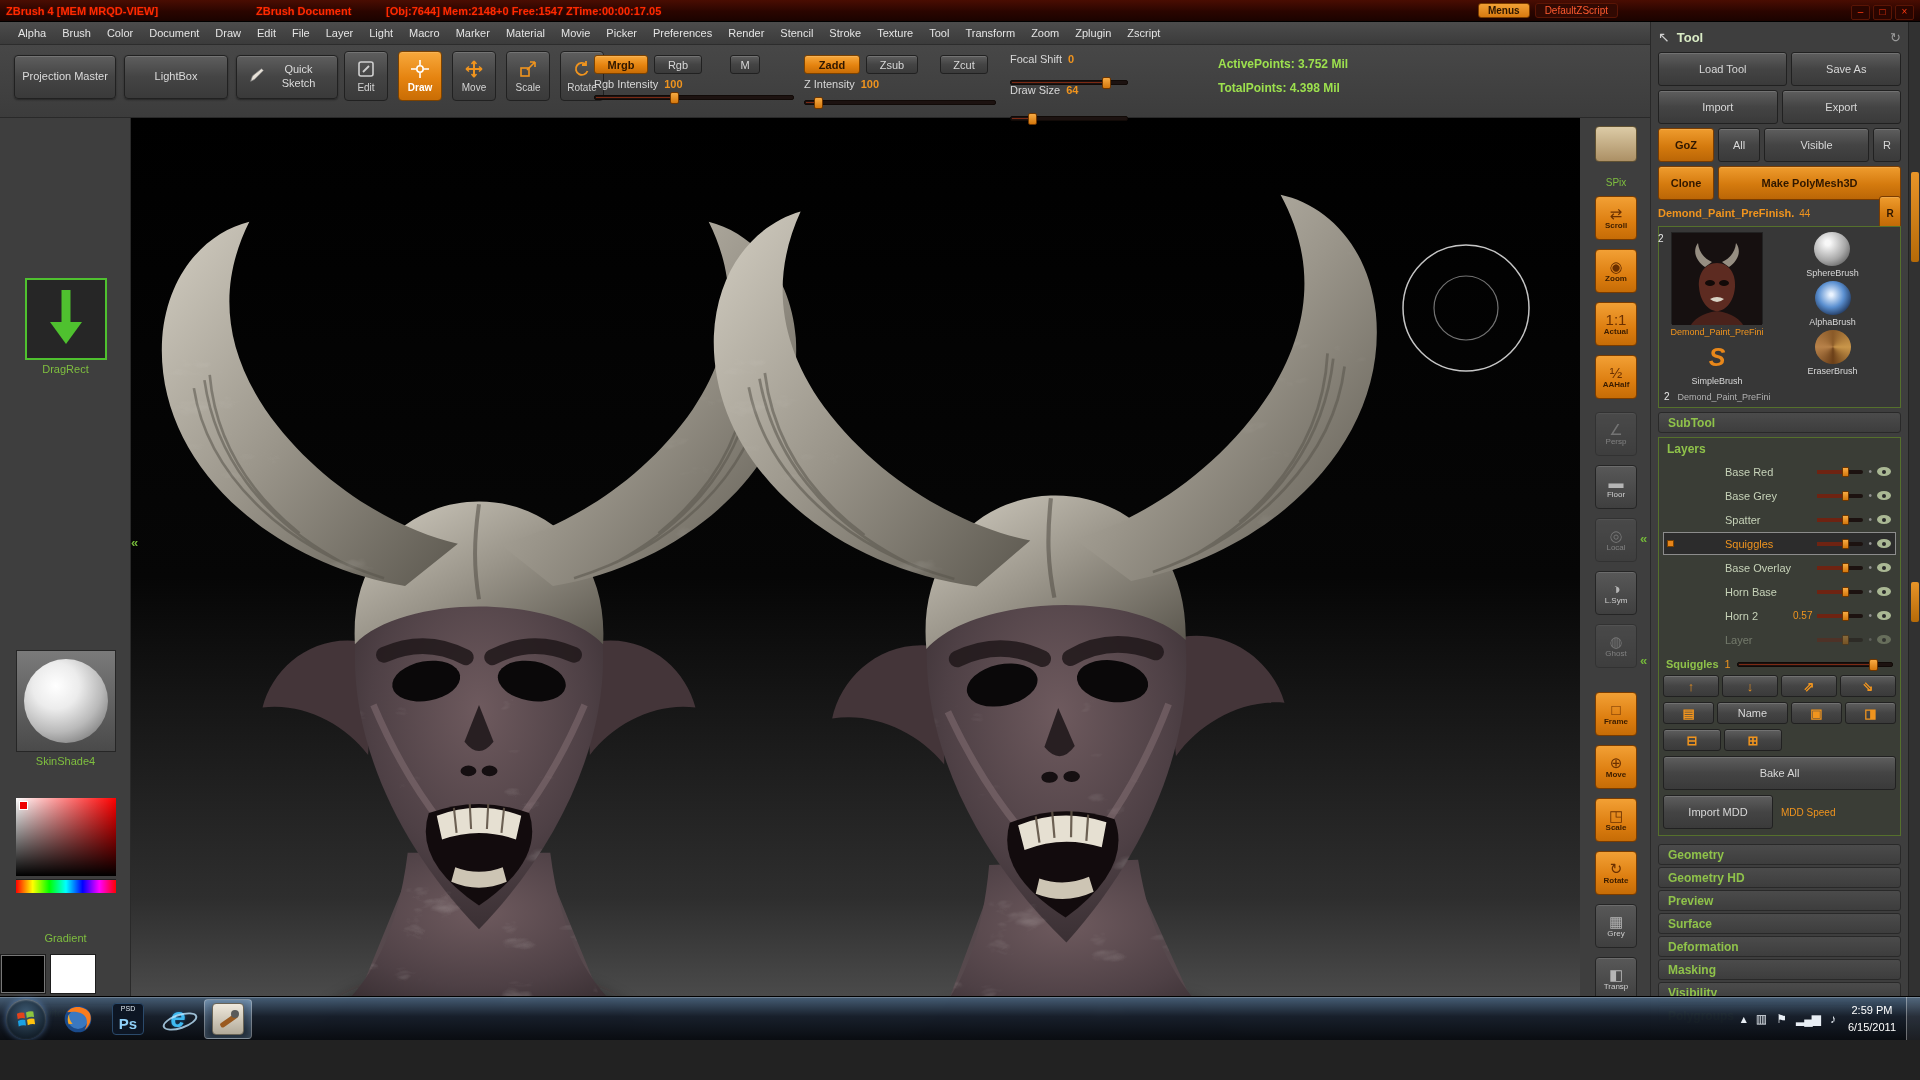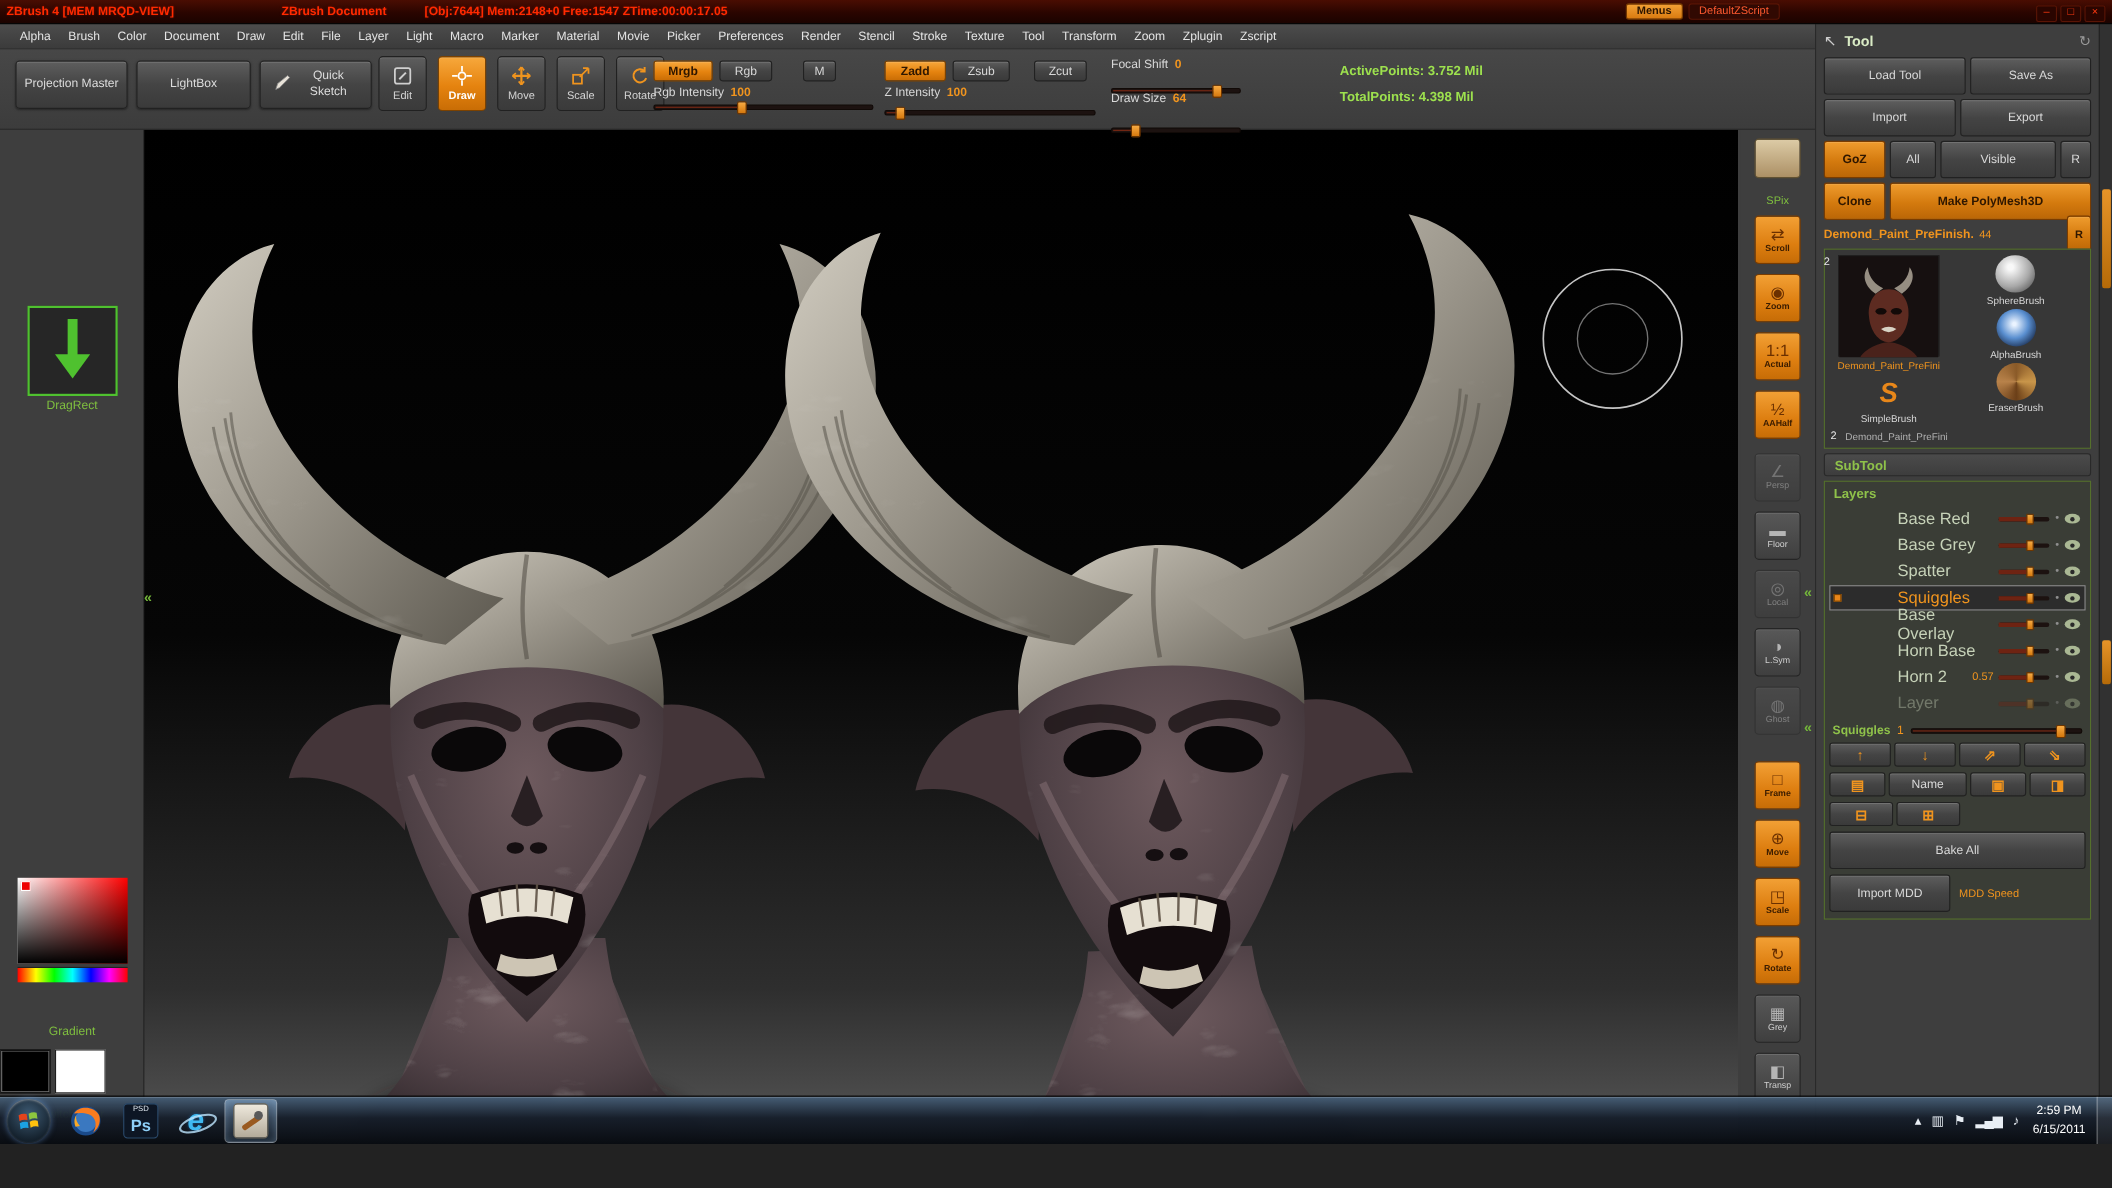--- a/index.html
+++ b/index.html
@@ -159,21 +159,21 @@
     flex-direction:column; gap:2px; }
   .layers-title { color:#8fc24a; font-size:12px; font-weight:bold; height:16px; padding-left:4px; }
   .layer-rows { display:flex; flex-direction:column; gap:1px; }
   .layer-row { position:relative; height:23px; display:flex; align-items:center; gap:5px; padding:0 4px 0 16px;
     border:1px solid transparent; }
   .l-bullet { display:none; }
   .layer-row.selected { background:#2c2c2c; border-color:#8c8c8c; }
   .layer-row.selected .l-bullet { display:block; position:absolute; left:3px; top:7px; width:7px; height:7px;
     background:#e8861a; border:1px solid #7a4200; }
   .layer-row.dim { opacity:.4; }
-  .l-name { flex:1; color:#c6d2b8; font-size:15px;padding-left:45px; }
+  .l-name { flex:1; color:#c6d2b8; font-size:11px;padding-left:45px; }
   .layer-row.selected .l-name { color:#f0941e; }
   .l-val { color:#f0941e; font-size:10px; }
   .l-slider { width:46px; height:4px; position:relative; background:#1c1210; border-radius:2px; }
   .l-slider::before { content:""; position:absolute; left:0; top:0; bottom:0; width:var(--p,60%); background:#6e2312; }
   .l-slider i { position:absolute; top:-3px; left:calc(var(--p,60%) - 3px); width:7px; height:10px;
     background:linear-gradient(#f8ab43,#d4770c); border:1px solid #6e3600; border-radius:1px; }
   .l-dot { color:#8f8f8f; font-size:10px; line-height:1; }
   .l-eye { width:14px; height:9px; border-radius:50%; background:#aab894; position:relative; }
   .l-eye::after { content:""; position:absolute; left:5px; top:2.5px; width:4px; height:4px; border-radius:50%; background:#2a2a2a; }
   .sel-layer-row { display:flex; align-items:center; gap:6px; margin-top:5px; padding:0 3px; }
@@ -349,20 +349,26 @@
   <aside class="left-panel">
     <div class="lp-item" style="top:160px">
       <span class="stroke-box">
         <svg viewBox="0 0 78 78">
             <path d="M39 10 L39 44" stroke="#4fc12f" stroke-width="9"></path>
             <path d="M39 64 L23 42 H55 Z" fill="#4fc12f"></path>
           </svg>
       </span>
       <span class="lp-label">DragRect</span>
     </div>
+    <div class="lp-item" style="top:532px">
+      <span class="mat-box">
+          <span class="mat-sphere"></span>
+        </span>
+      <span class="lp-label">SkinShade4</span>
+    </div>
     <div class="lp-item" style="top:680px">
       <div class="sv-square">
           <span class="sv-marker"></span>
         </div>
       <div class="hue-strip"></div>
     </div>
     <div class="lp-item" style="top:814px">
       <span class="lp-label">Gradient</span>
     </div>
     <div class="lp-item swatch-row" style="top:836px">
@@ -737,20 +743,31 @@
       </div>
       <div class="irow">
         <button class="tbtn" style="flex:1">Bake All</button>
       </div>
       <div class="mdd-row">
         <button class="tbtn" style="width:110px">Import MDD</button>
         <span class="mdd-label">MDD Speed</span>
       </div>
     </div>
 
+    <div class="sections">
+
+    <div class="sec-header">Geometry</div>
+        <div class="sec-header">Geometry HD</div>
+        <div class="sec-header">Preview</div>
+        <div class="sec-header">Surface</div>
+        <div class="sec-header">Deformation</div>
+        <div class="sec-header">Masking</div>
+        <div class="sec-header">Visibility</div>
+        <div class="sec-header">Polygroups</div>
+      </div>
   </aside>
 
   <div class="tray-scrollbar">
     <div class="thumb" style="top:150px;height:90px"></div>
     <div class="thumb" style="top:560px;height:40px"></div>
   </div>
 
   <footer class="taskbar">
     <div class="start-orb">
       <svg width="22" height="22" viewBox="0 0 24 24">

